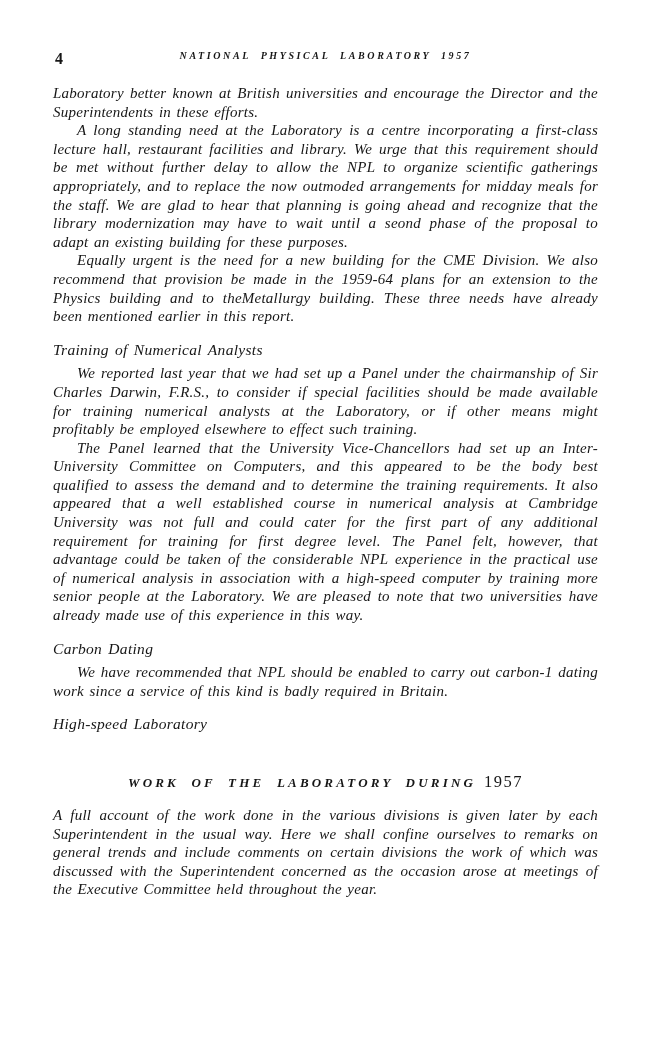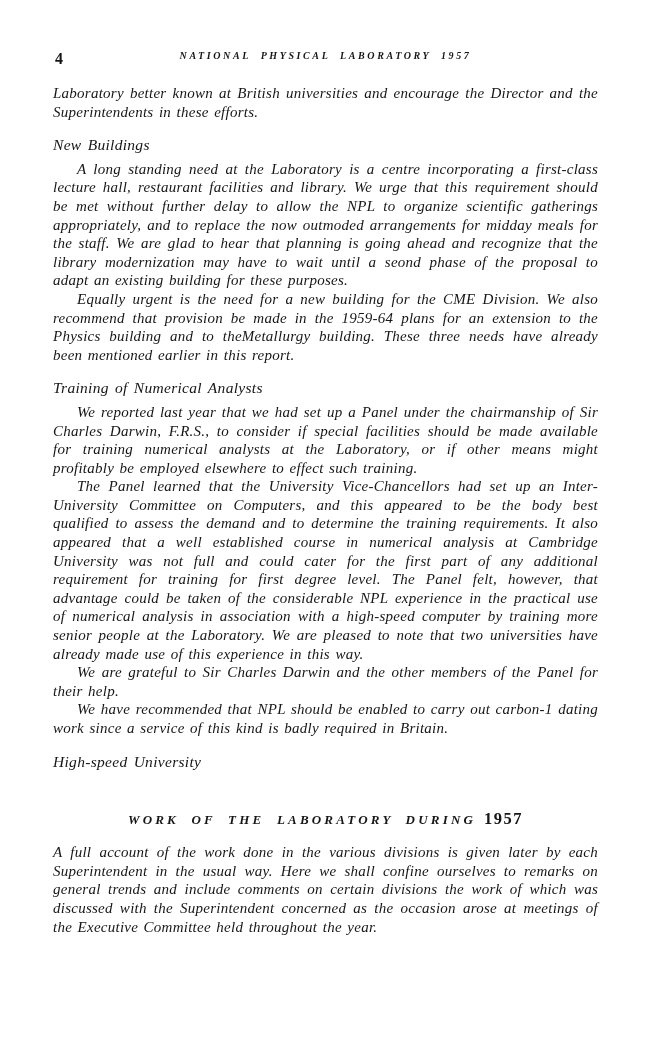--- a/index.html
+++ b/index.html
@@ -74,51 +74,50 @@
   }
   .chapter-head .caps {
     font-size: 13px;
     font-weight: bold;
     letter-spacing: 3.2px;
     word-spacing: 6px;
     font-style: italic;
   }
   .chapter-head .year {
     font-size: 16.5px;
-    font-weight: bold;
+    font-weight: normal;
     letter-spacing: 1.5px;
     margin-left: 4px;
   }
 </style>
 </head>
 <body>
 
 <div class="page">
 
   <div class="running-header">
     <span class="page-number">4</span>
     <span class="running-head">NATIONAL PHYSICAL LABORATORY 1957</span>
   </div>
 
   <div class="bodytext">
 
     <p class="noindent">Laboratory better known at British universities and encourage the Director and the Superintendents in these efforts.</p>
 
-    <h3 class="subhead">New Buildings</h3>
     <p class="indent">A long standing need at the Laboratory is a centre incorporating a first-class lecture hall, restaurant facilities and library. We urge that this requirement should be met without further delay to allow the NPL to organize scientific gatherings appropriately, and to replace the now outmoded arrangements for midday meals for the staff. We are glad to hear that planning is going ahead and recognize that the library modernization may have to wait until a seond phase of the proposal to adapt an existing building for these purposes.</p>
     <p class="indent">Equally urgent is the need for a new building for the CME Division. We also recommend that provision be made in the 1959-64 plans for an extension to the Physics building and to theMetallurgy building. These three needs have already been mentioned earlier in this report.</p>
 
     <h3 class="subhead">Training of Numerical Analysts</h3>
     <p class="indent">We reported last year that we had set up a Panel under the chairmanship of Sir Charles Darwin, F.R.S., to consider if special facilities should be made available for training numerical analysts at the Laboratory, or if other means might profitably be employed elsewhere to effect such training.</p>
     <p class="indent">The Panel learned that the University Vice-Chancellors had set up an Inter-University Committee on Computers, and this appeared to be the body best qualified to assess the demand and to determine the training requirements. It also appeared that a well established course in numerical analysis at Cambridge University was not full and could cater for the first part of any additional requirement for training for first degree level. The Panel felt, however, that advantage could be taken of the considerable NPL experience in the practical use of numerical analysis in association with a high-speed computer by training more senior people at the Laboratory. We are pleased to note that two universities have already made use of this experience in this way.</p>
-    <p class="indent">We are grateful to Sir Charles Darwin and the other members of the Panel for their help.</p>
 
+    <h3 class="subhead">Carbon Dating</h3>
     <p class="indent">We have recommended that NPL should be enabled to carry out carbon-1 dating work since a service of this kind is badly required in Britain.</p>
 
-    <h3 class="subhead">High-speed University</h3>
+    <h3 class="subhead">High-speed Laboratory</h3>
 
     <div class="chapter-head">
       <span class="caps">WORK OF THE LABORATORY DURING</span>
       <span class="year">1957</span>
     </div>
 
     <p class="noindent">A full account of the work done in the various divisions is given later by each Superintendent in the usual way. Here we shall confine ourselves to remarks on general trends and include comments on certain divisions the work of which was discussed with the Superintendent concerned as the occasion arose at meetings of the Executive Committee held throughout the year.</p>
 
   </div>
 </div>

